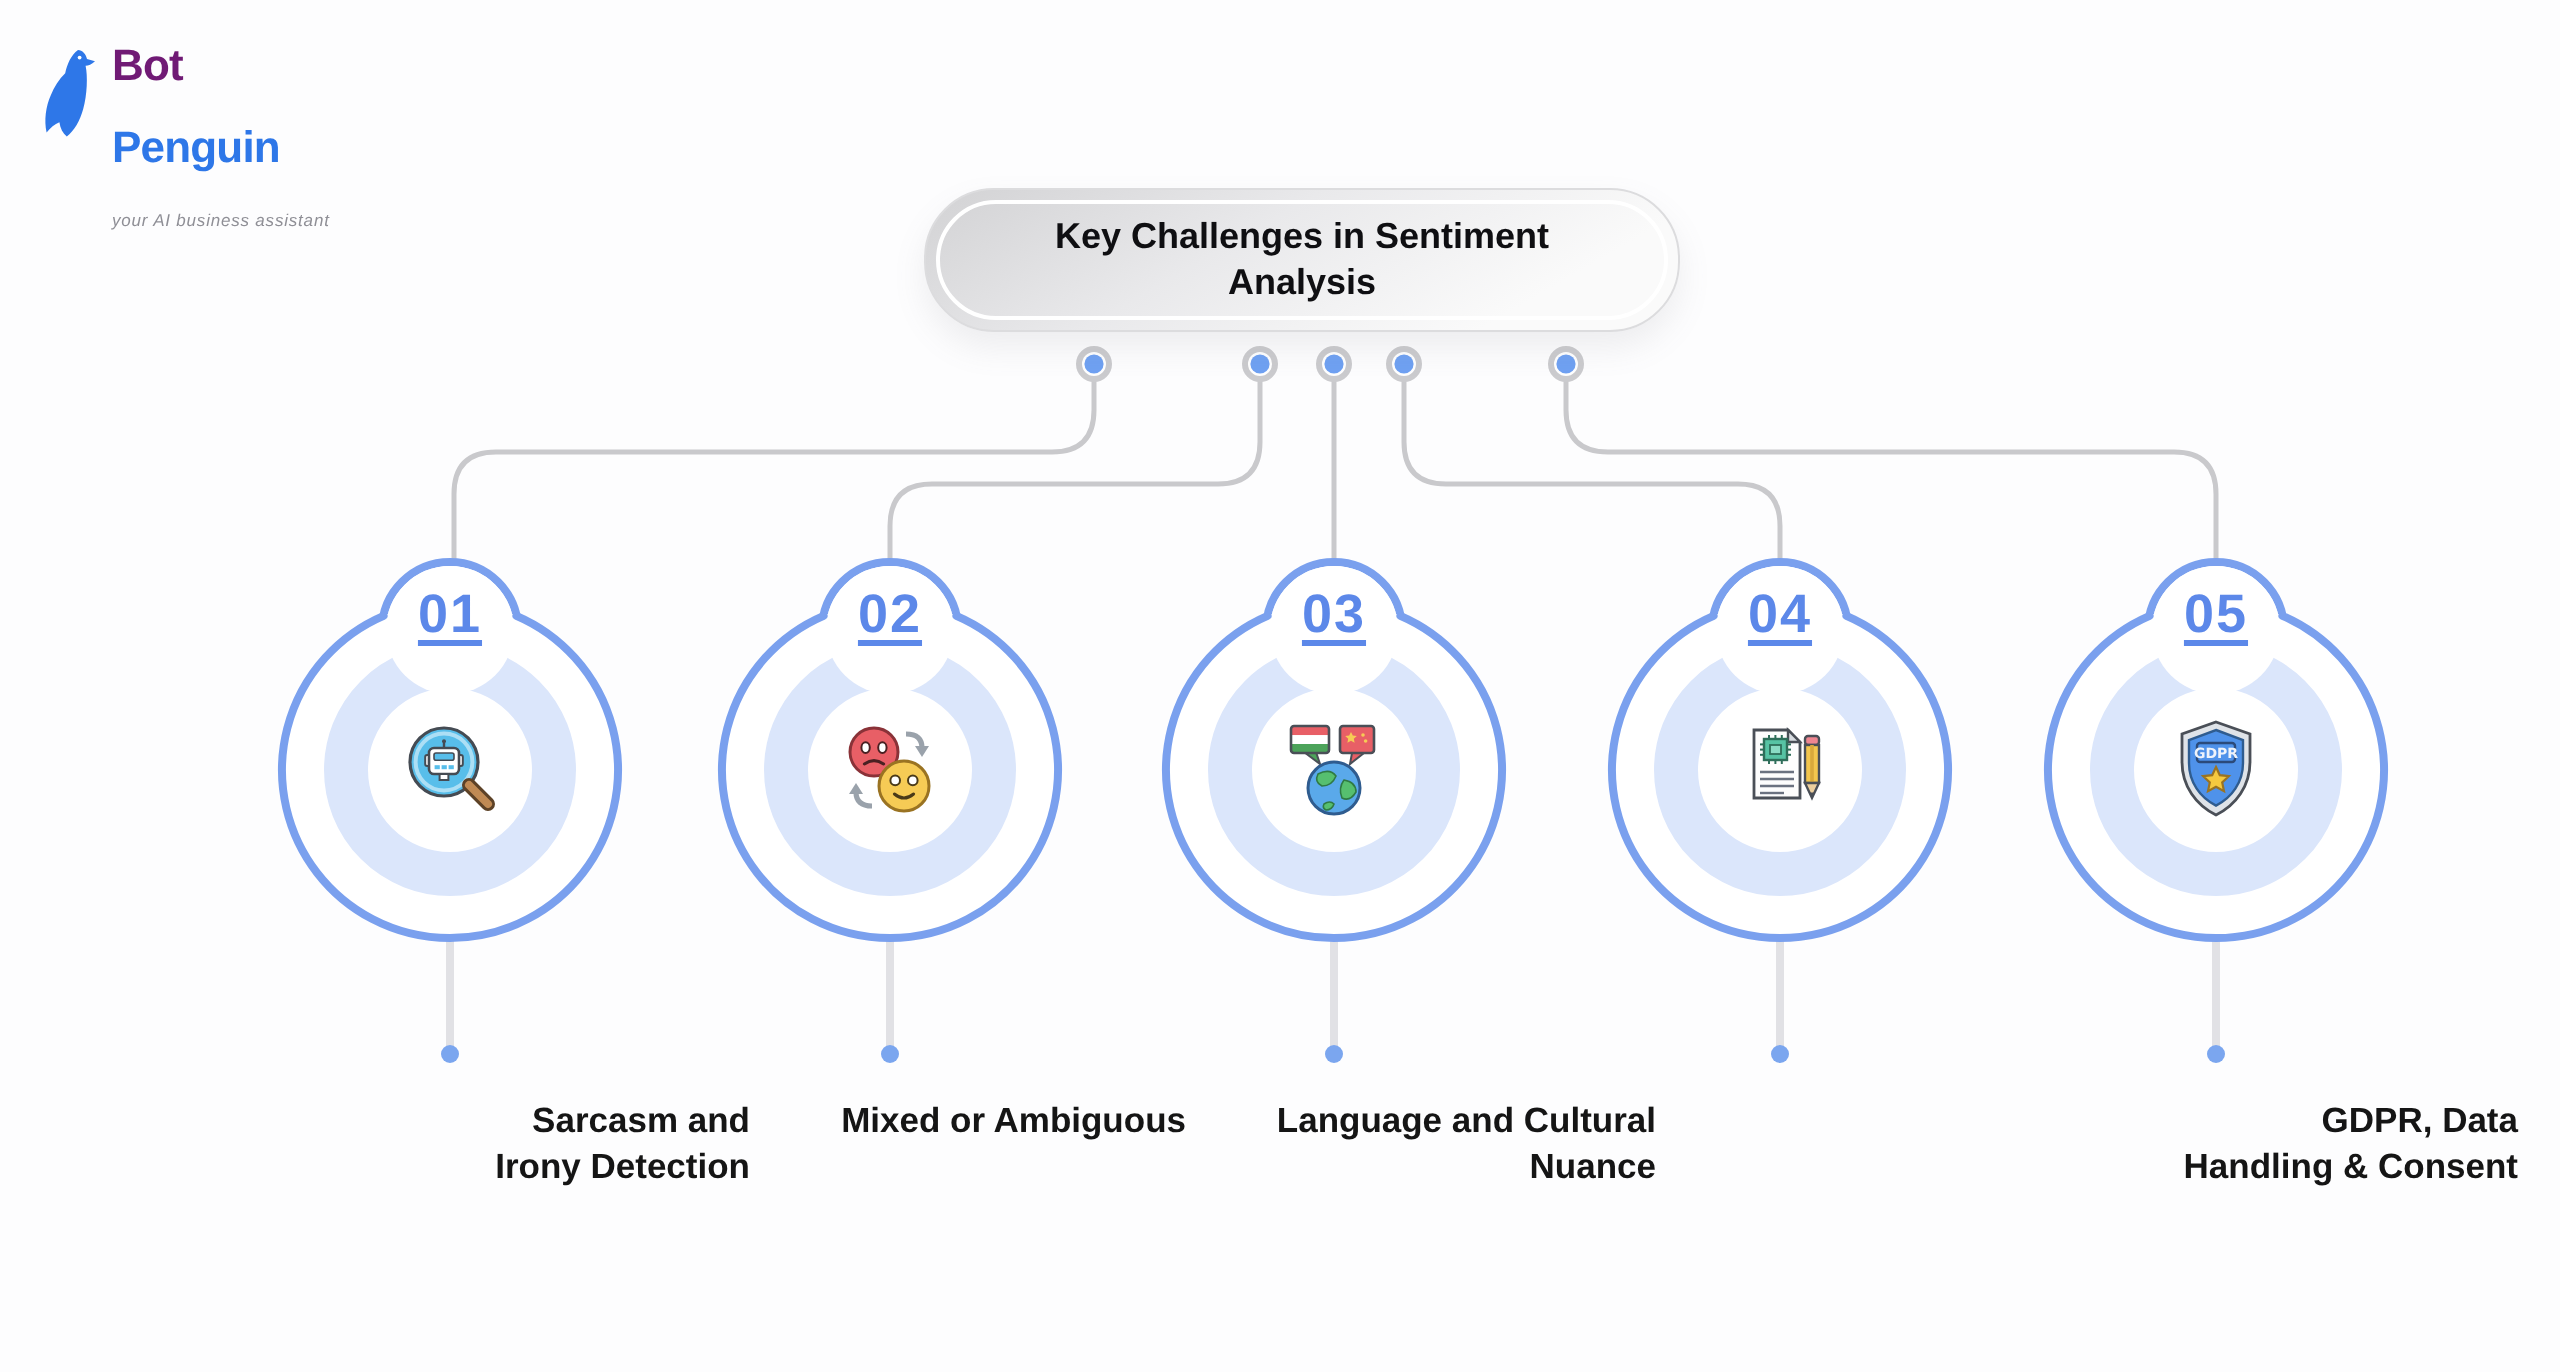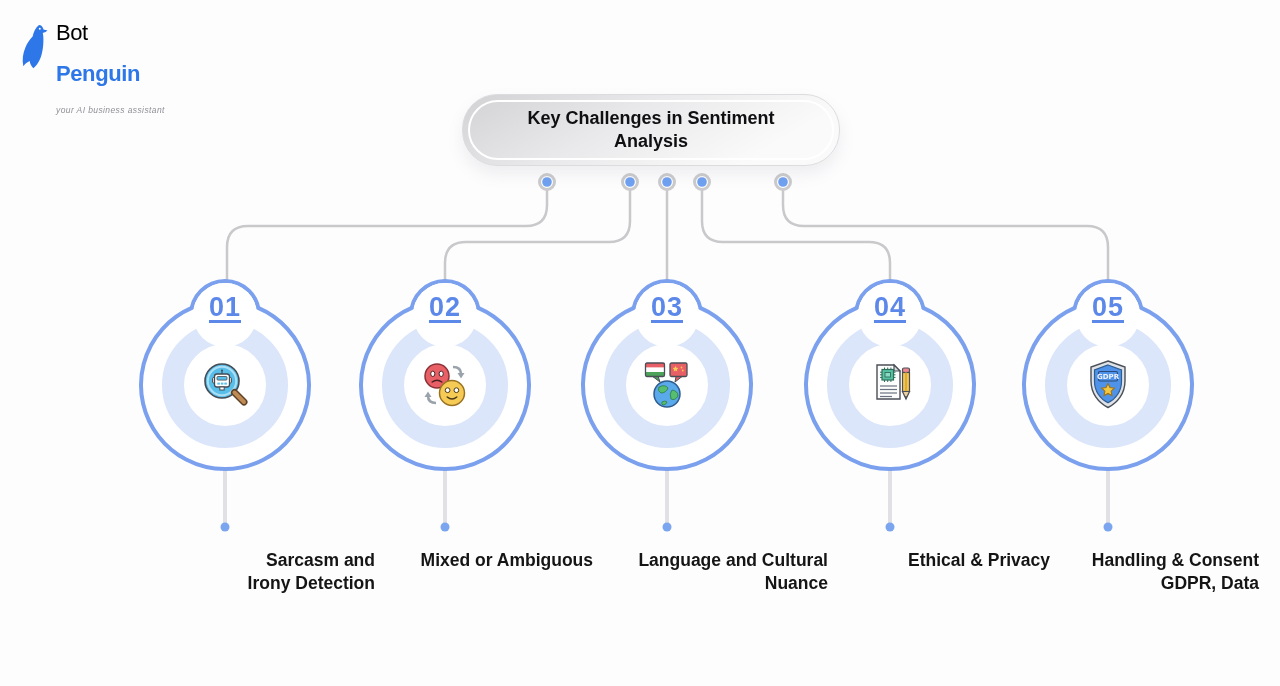--- a/index.html
+++ b/index.html
@@ -4,21 +4,21 @@
 <style>
   html,body{margin:0;padding:0;background:#fdfdfe;}
   .canvas{
     position:relative;width:1280px;height:686px;overflow:hidden;
     background:#fdfdfe;font-family:"Liberation Sans",sans-serif;
   }
   
   .logo{position:absolute;left:18px;top:22px;display:flex;gap:6px;z-index:3;}
   .logo .penguin{width:32px;height:50px;}
   .logo .wordmark{display:flex;flex-direction:column;line-height:1;}
-  .logo .bot{font-size:22px;font-weight:400;color:#000000;letter-spacing:-0.4px;}
+  .logo .bot{font-size:22px;font-weight:700;color:#701a75;letter-spacing:-0.4px;}
   .logo .penguin-text{font-size:22px;font-weight:800;color:#2e77e8;letter-spacing:-0.4px;margin-top:19px;}
   .logo .tagline{font-size:8.5px;font-style:italic;color:#8f8f96;margin-top:21px;letter-spacing:0.4px;white-space:nowrap;}
   
   .title-pill{
     position:absolute;left:462px;top:94px;width:376px;height:70px;border-radius:35px;
     background:linear-gradient(150deg,#d2d2d4 0%,#e9e9eb 40%,#fafafa 80%);
     border:1px solid #dcdcde;z-index:2;display:flex;align-items:center;justify-content:center;
     box-shadow:0 8px 16px rgba(120,120,130,.12);
   }
   .title-pill::after{
@@ -256,20 +256,19 @@
     <div>Irony Detection</div>
   </div>
   <div class="node-label" style="left:293px">
     <div>Mixed or Ambiguous</div>
   </div>
   <div class="node-label" style="left:528px">
     <div>Language and Cultural</div>
     <div>Nuance</div>
   </div>
   <div class="node-label" style="left:750px">
-    <div>Ethical &amp; Privacy</div>
   </div>
   <div class="node-label" style="left:959px">
+    <div>GDPR, Data</div>
     <div>Handling &amp; Consent</div>
-    <div>GDPR, Data</div>
   </div>
 
 </div>
 
 </body></html>

